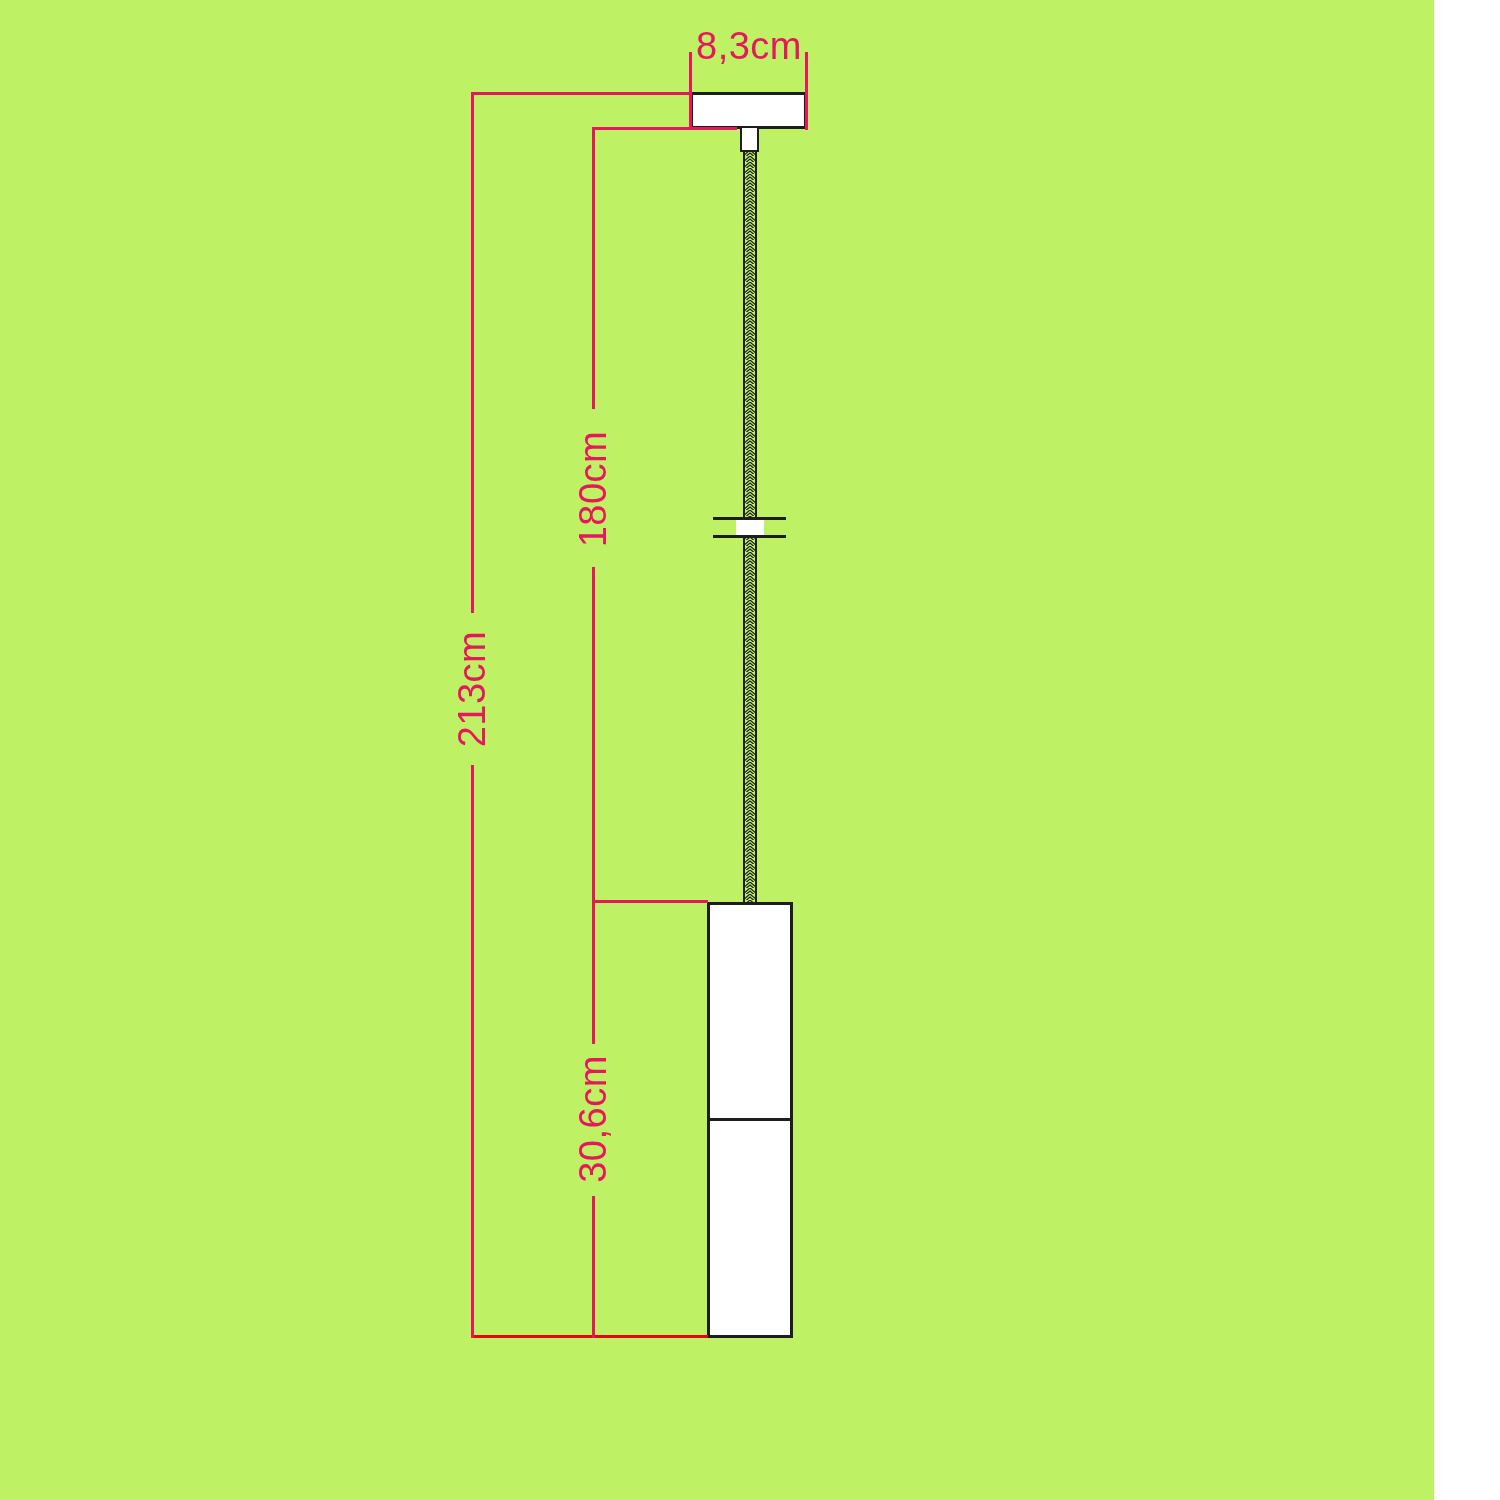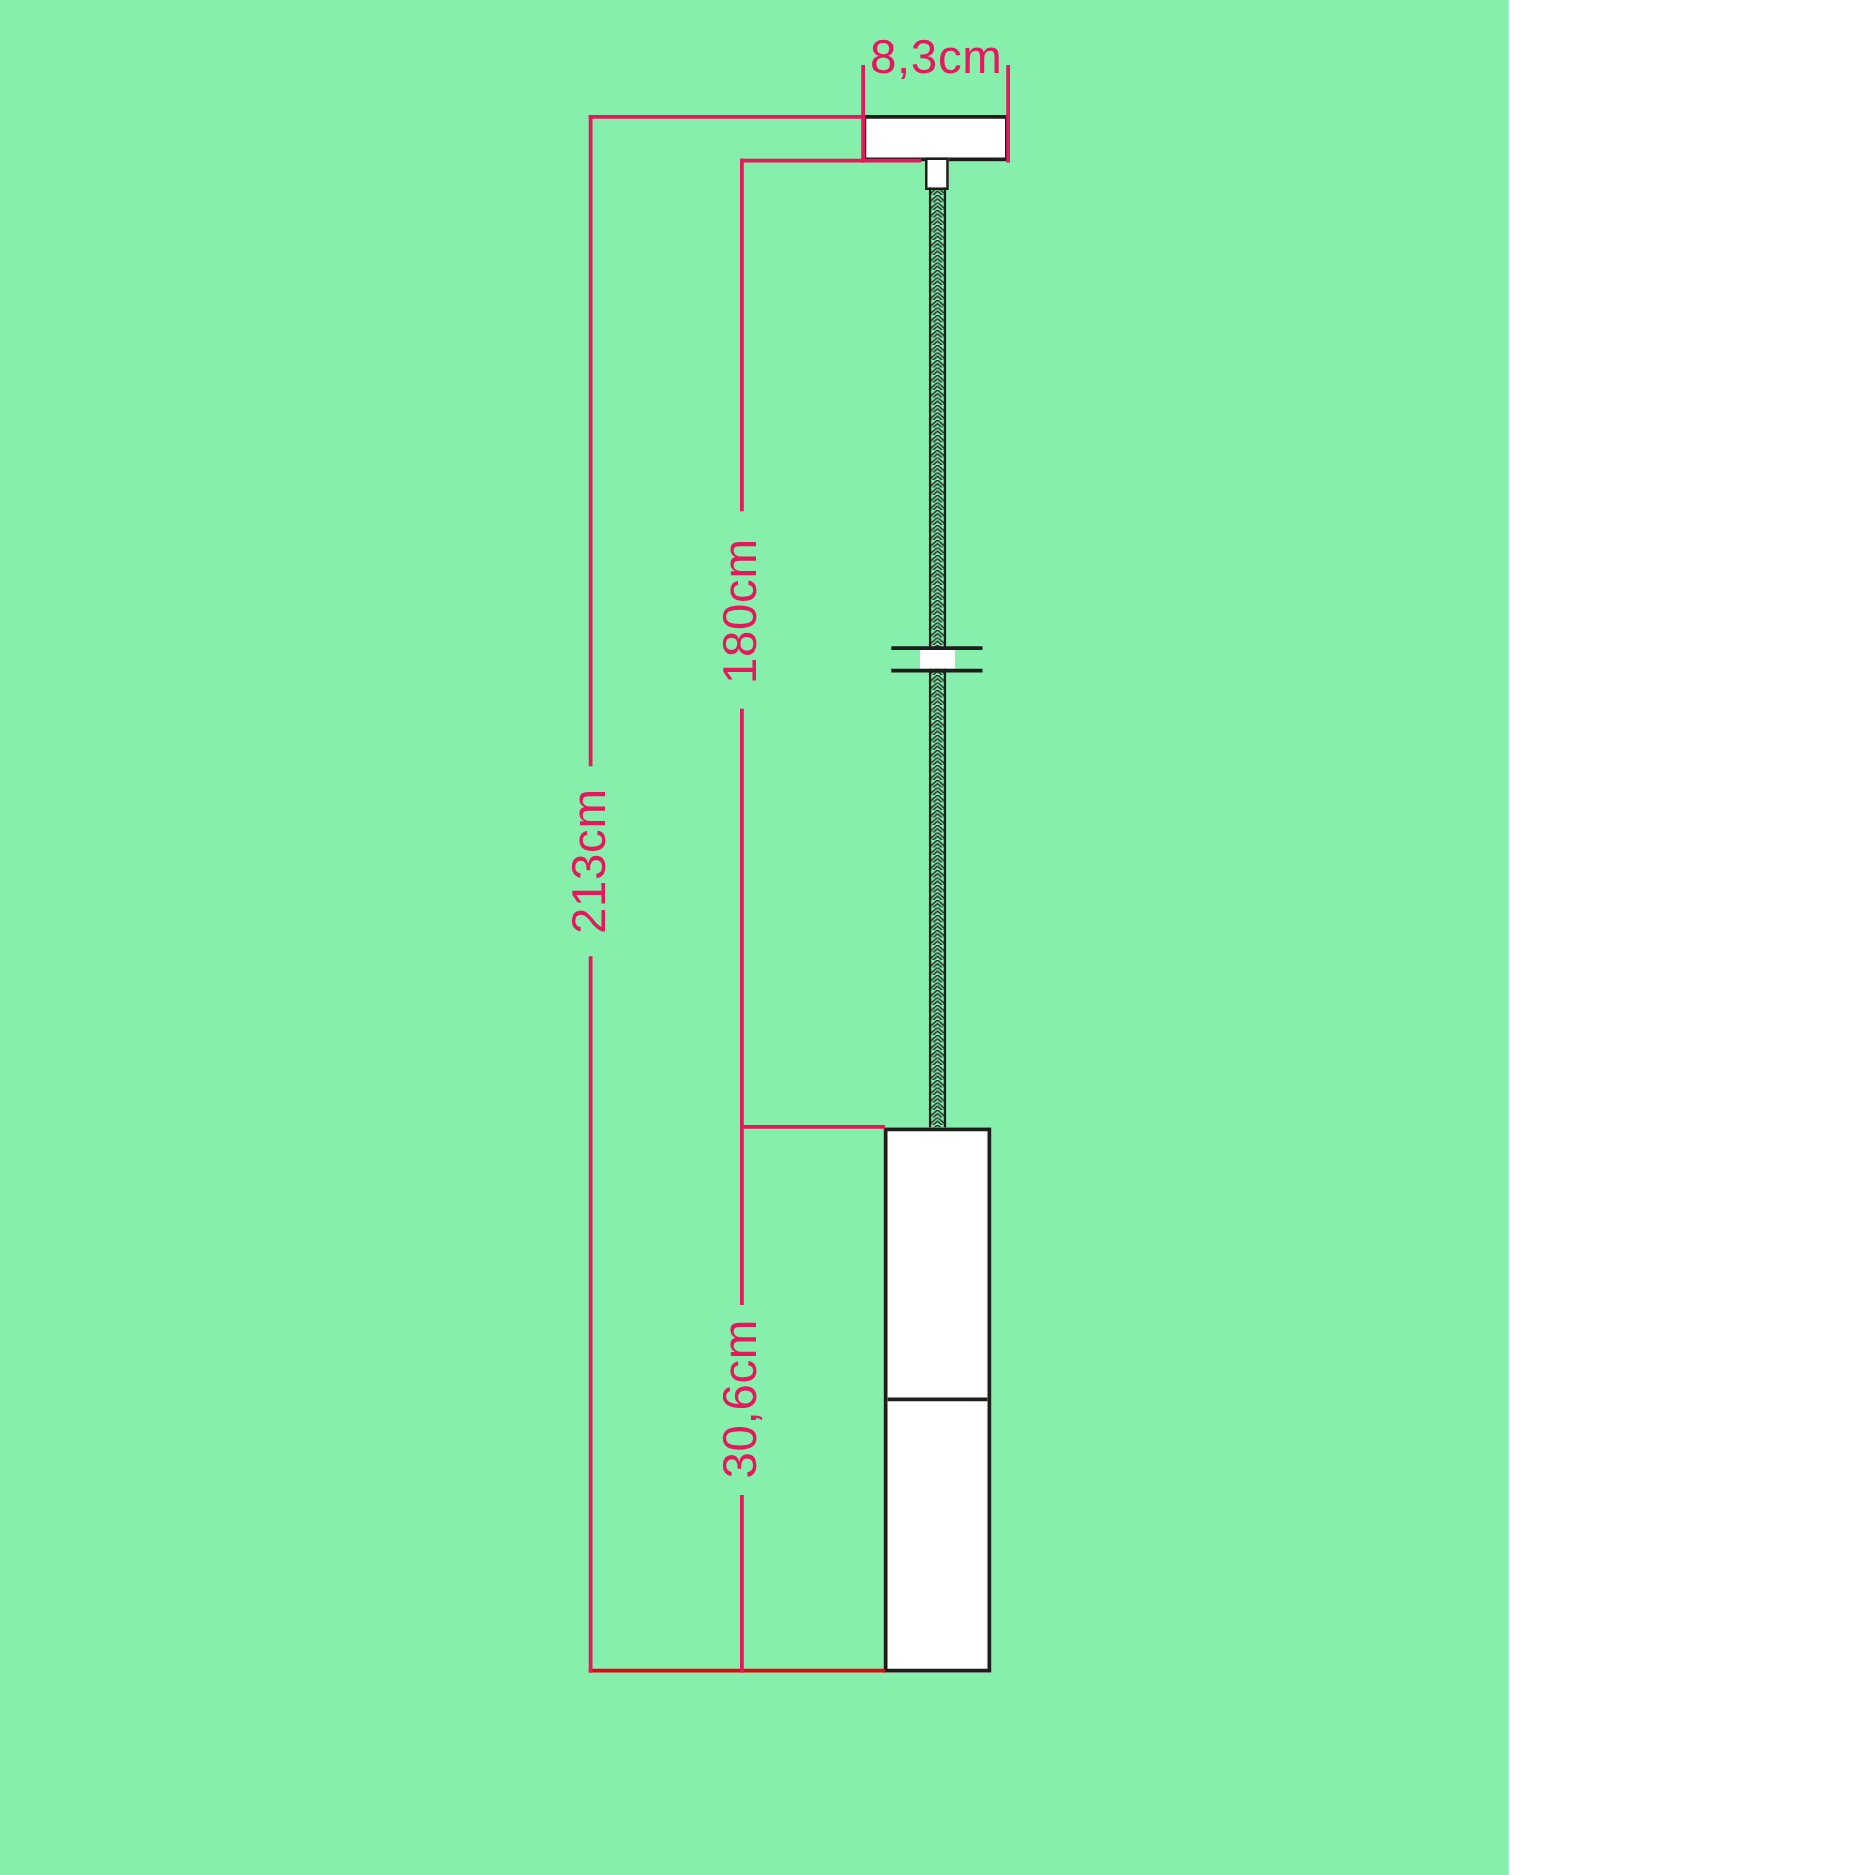--- a/index.html
+++ b/index.html
@@ -3,22 +3,22 @@
 <meta charset="utf-8">
 <style>
   :root{
     --dimension-pink:#e7175e;
     --baseline-red:#e30613;
     --outline-black:#1d1d1b;
   }
   html,body{margin:0;padding:0;background:#ffffff;}
   .canvas{
     position:relative;
-    width:1207px;height:1500px;
-    background:#86efac;
+    width:1434px;height:1500px;
+    background:#bef264;
     overflow:hidden;
     font-family:"Liberation Sans", sans-serif;
   }
   
   .pline{position:absolute;background:var(--dimension-pink);}
   .bline{position:absolute;background:var(--outline-black);}
   .redline{position:absolute;background:var(--baseline-red);}
   .outlined{position:absolute;box-sizing:border-box;border:3px solid var(--outline-black);background:#ffffff;}
 
   

